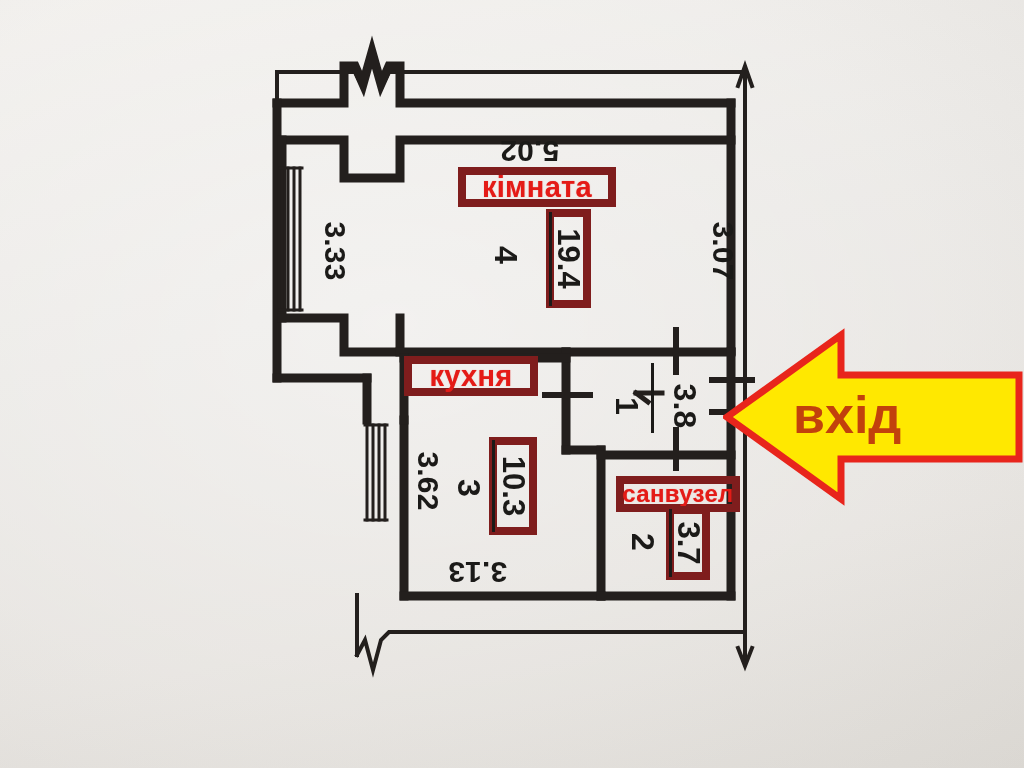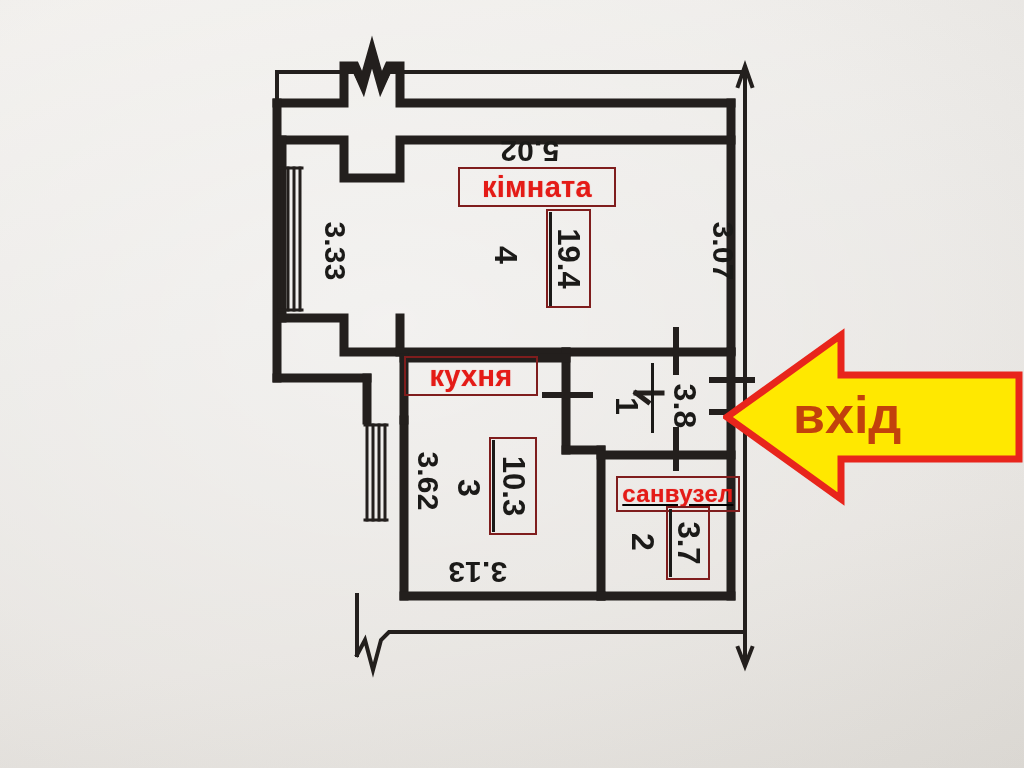--- a/index.html
+++ b/index.html
@@ -45,21 +45,21 @@
     font-size: 30px;
     font-weight: 700;
     font-family: "Liberation Sans", sans-serif;
   }
   .rot180 { transform: rotate(180deg); transform-origin: center center; }
   .rot90  { transform: rotate(90deg);  transform-origin: center center; }
 
   
   .chip {
     position: absolute;
-    border: 2px solid #7f1d1d;
+    border: 8px solid #7f1d1d;
     background: transparent;
     box-sizing: border-box;
   }
   .chip-red {
     color: #e41b17;
     font-weight: 700;
     font-size: 29px;
     font-family: "Liberation Sans", sans-serif;
     display: flex;
     align-items: center;
@@ -248,21 +248,21 @@
     <span class="chip-red">кухня</span>
   </div>
 
   <div class="lbl rot90" style="left:460px; top:472px; font-size:32px;">3</div>
 
   <div class="chip" style="left:489px; top:437px; width:48px; height:98px;">
     <span class="chip-num rot90">10.3</span>
   </div>
   <div style="position:absolute; left:492px; top:440px; width:3px; height:92px; background:#1b1a18;"></div>
 
-  <div class="chip" style="left:616px; top:476px; width:124px; height:36px;text-decoration:underline;">
+  <div class="chip" style="left:616px; top:476px; width:124px; height:36px;">
     <span class="chip-red" style="font-size:24px;">санвузел</span>
   </div>
 
   <div class="lbl rot90" style="left:634px; top:526px; font-size:32px;">2</div>
 
   <div class="chip" style="left:666px; top:506px; width:44px; height:74px;">
     <span class="chip-num rot90">3.7</span>
   </div>
   <div style="position:absolute; left:669px; top:509px; width:3px; height:68px; background:#1b1a18;"></div>
 

